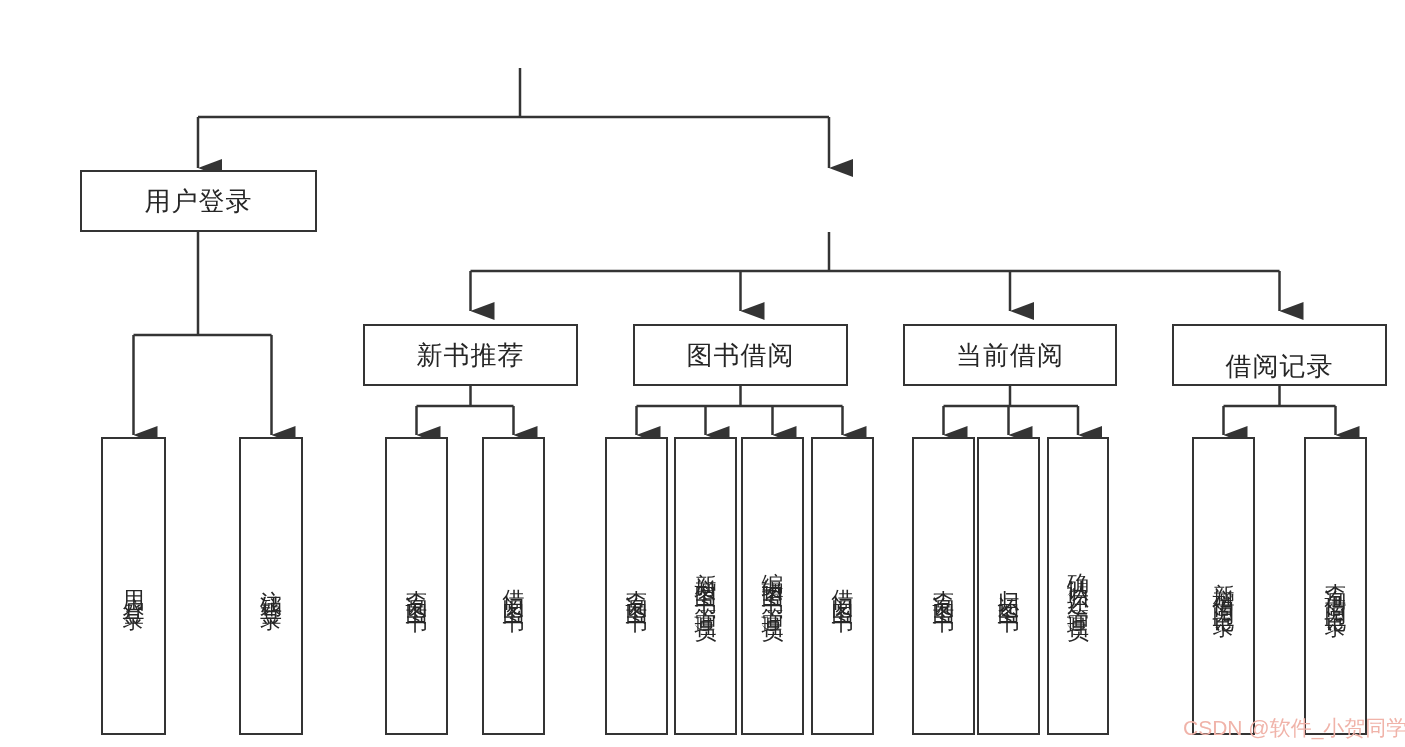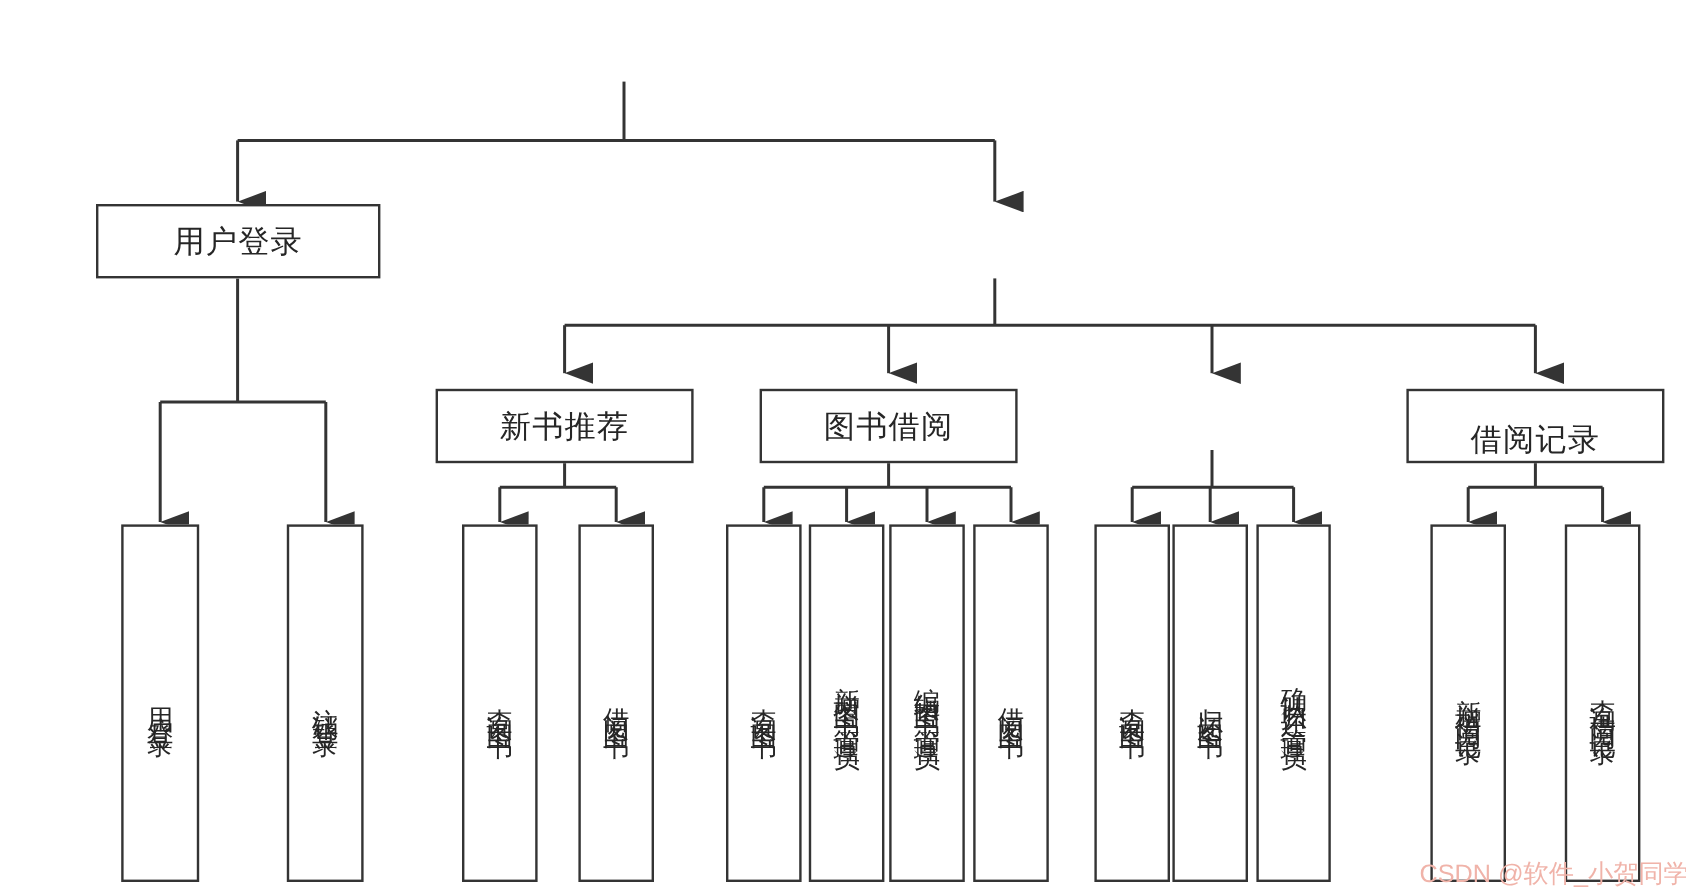--- a/index.html
+++ b/index.html
@@ -87,20 +87,23 @@
   <div class="box mid" style="left:80px;width:237px;">
     <span class="hlbl">用户登录</span>
   </div>
 
   <div class="box cat" style="left:363px;width:215px;">
     <span class="hlbl">新书推荐</span>
   </div>
   <div class="box cat" style="left:633px;width:215px;">
     <span class="hlbl">图书借阅</span>
   </div>
+  <div class="box cat" style="left:903px;width:214px;">
+    <span class="hlbl">当前借阅</span>
+  </div>
   <div class="box cat" style="left:1172px;width:215px;align-items:flex-end;">
     <span class="hlbl">借阅记录</span>
   </div>
 
   <div class="box leaf" style="left:101px;width:65px;">
     <span class="vlbl">用户登录</span>
   </div>
   <div class="box leaf" style="left:239px;width:64px;">
     <span class="vlbl">注销登录</span>
   </div>

